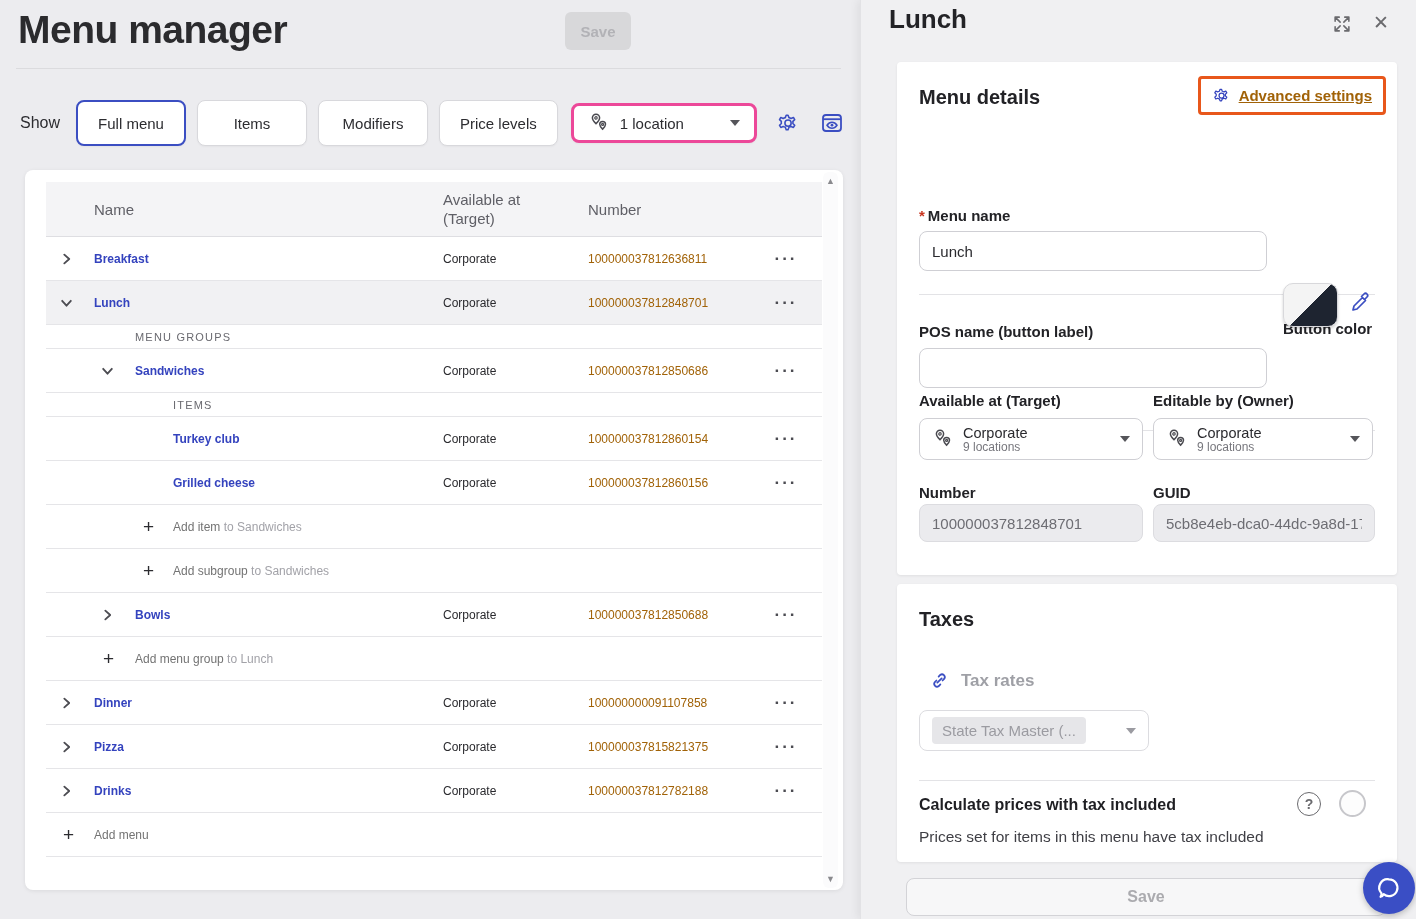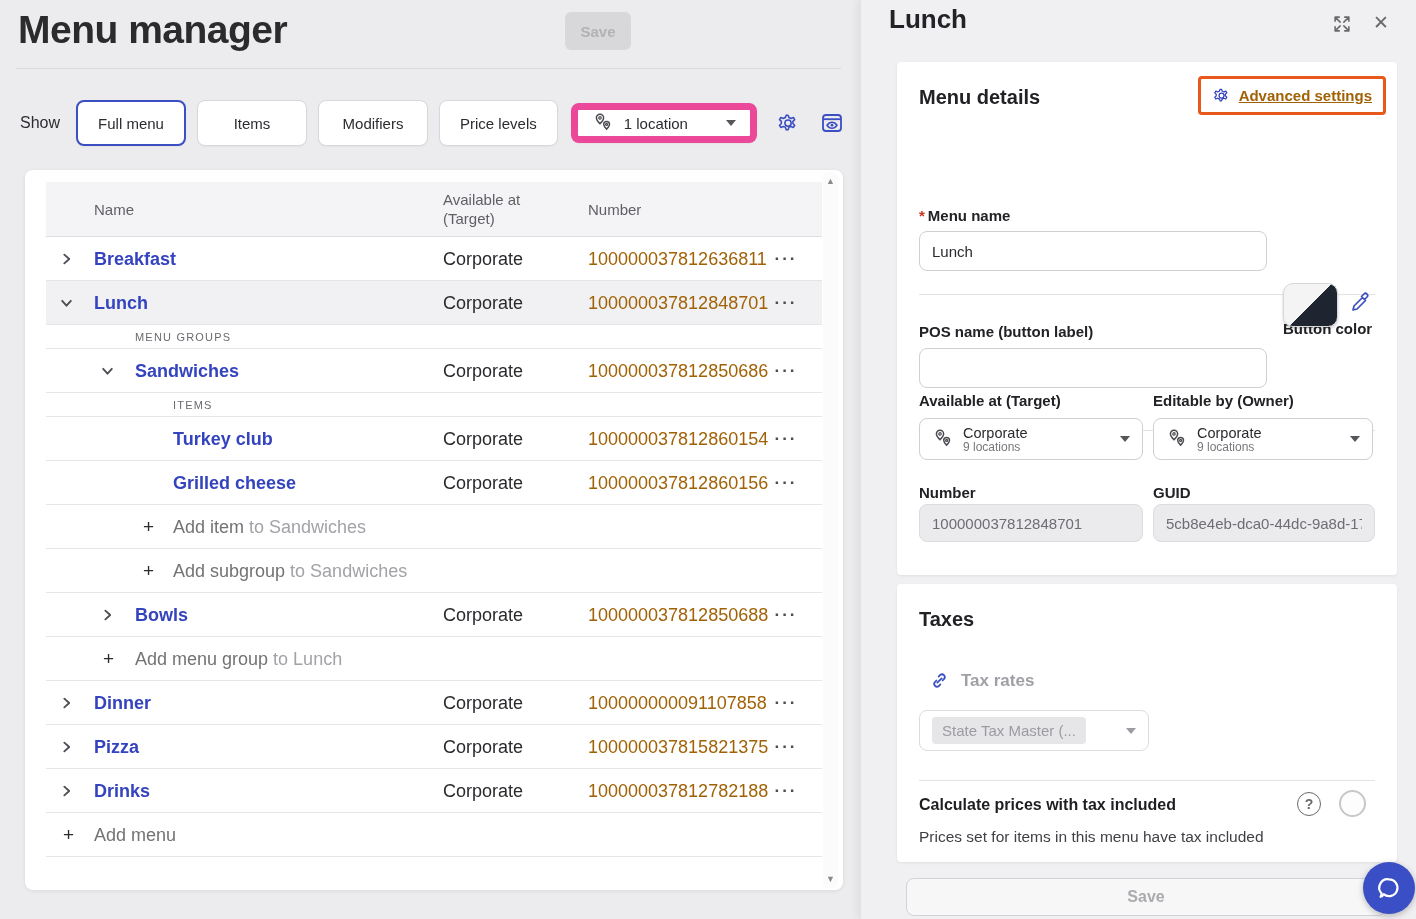--- a/index.html
+++ b/index.html
@@ -10,36 +10,36 @@
   .left { position:absolute; left:0; top:0; width:860px; height:919px; }
   .page-title { position:absolute; left:18px; top:8px; font-size:39px; font-weight:700; color:#2b2b2e; letter-spacing:-0.5px; }
   .btn-save-top { position:absolute; left:565px; top:12px; width:66px; height:38px; background:#d8d8da; color:#b2b2b6; border:none; border-radius:6px; font-size:15px; font-weight:700; font-family:inherit; }
   .btn-publish { position:absolute; left:640px; top:12px; width:200px; height:38px; background:#3b4ec2; color:#fff; border:none; border-radius:6px; font-size:15px; font-weight:700; font-family:inherit; display:flex; align-items:center; justify-content:center; gap:9px; }
   .top-divider { position:absolute; left:16px; top:68px; width:825px; height:1px; background:#dbdbde; }
 
   .filter-row { position:absolute; left:20px; top:100px; height:46px; display:flex; align-items:center; }
   .show-label { font-size:16px; color:#2c2c30; margin-right:16px; }
   .filter-tab { height:46px; min-width:110px; padding:0 20px; margin-right:11px; background:#fff; border:1px solid #d8d8dc; border-radius:8px; font-size:15px; color:#2c2c30; font-family:inherit; display:flex; align-items:center; justify-content:center; box-shadow:0 1px 2px rgba(0,0,0,.04); }
   .filter-tab.active { border:2px solid #3b4ec2; font-weight:400; }
-  .location-dd { height:40px; width:186px; margin-left:2px; background:#fff; border:7px solid #ec4899; border-radius:8px; display:flex; align-items:center; padding:0 14px; gap:10px; box-shadow:0 1px 2px rgba(0,0,0,.04); }
+  .location-dd { height:40px; width:186px; margin-left:2px; background:#fff; border:3px solid #ec4899; border-radius:8px; display:flex; align-items:center; padding:0 14px; gap:10px; box-shadow:0 1px 2px rgba(0,0,0,.04); }
   .location-dd .dd-text { font-size:15px; color:#2c2c30; flex:1; }
   .caret { width:0; height:0; border-left:5px solid transparent; border-right:5px solid transparent; border-top:6px solid #55555a; }
   .icon-btn { margin-left:18px; background:none; border:none; display:flex; align-items:center; justify-content:center; width:26px; height:26px; }
 
   
   .table-card { position:absolute; left:25px; top:170px; width:818px; height:720px; background:#fff; border-radius:8px; box-shadow:0 1px 4px rgba(0,0,0,.08); }
   .table-content { position:absolute; left:21px; top:12px; width:776px; }
   .thead { position:relative; height:55px; background:#f4f4f6; border-bottom:1px solid #dedee2; }
   .th { position:absolute; font-size:15px; color:#5f5f66; line-height:19px; top:50%; transform:translateY(-50%); }
   .th-name { left:48px; } .th-target { left:397px; width:90px; } .th-number { left:542px; }
   .trow { position:relative; height:44px; border-bottom:1px solid #e5e5e8; background:#fff; }
   .trow-selected { background:#f1f1f3; }
   .trow-section { height:24px; }
   .section-label { position:absolute; top:50%; transform:translateY(-50%); font-size:11px; letter-spacing:1.2px; color:#6a6a70; font-weight:400; }
-  .cell { position:absolute; top:50%; transform:translateY(-50%); font-size:18px; }
+  .cell { position:absolute; top:50%; transform:translateY(-50%); font-size:12px; }
   .chev { display:flex; }
   .lv-c0 { left:14px; } .lv-c1 { left:55px; }
   .lv-n0 { left:48px; } .lv-n1 { left:89px; } .lv-n2 { left:127px; }
   .lv-p0 { left:17px; } .lv-p1 { left:57px; } .lv-p2 { left:97px; }
   .tname { color:#3443be; font-weight:700; }
   .tplus { color:#2c2c30; font-size:19px; font-weight:400; }
   .tadd-action { color:#737373; }
   .tadd-suffix { color:#a2a2a8; }
   .ttarget { left:397px; color:#2a2a2e; }
   .tnumber { left:542px; color:#a16207; }

